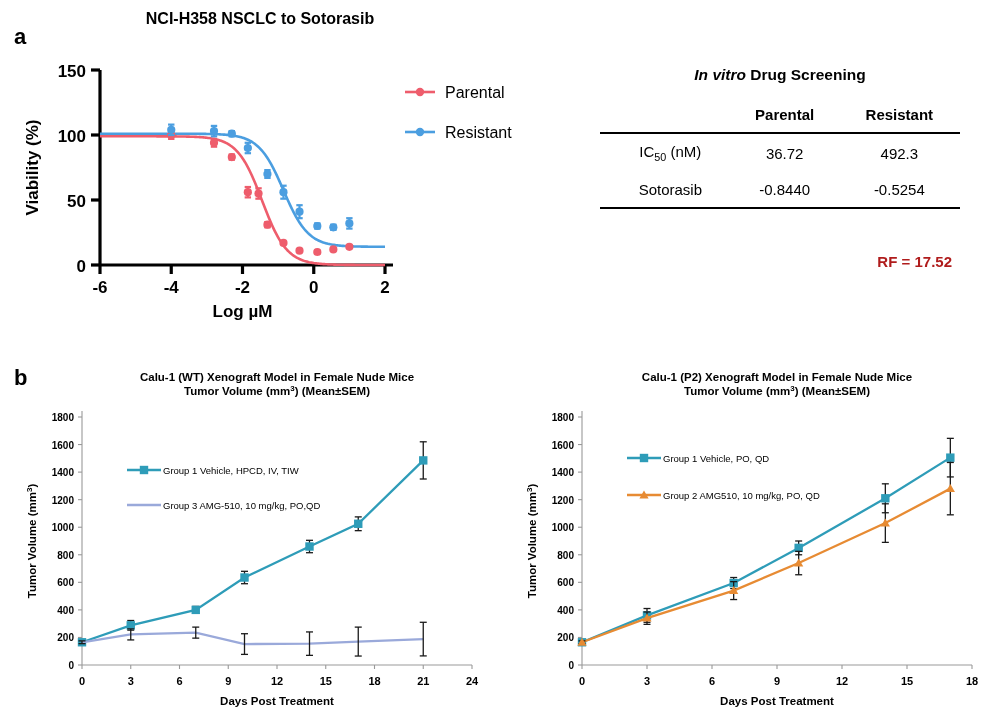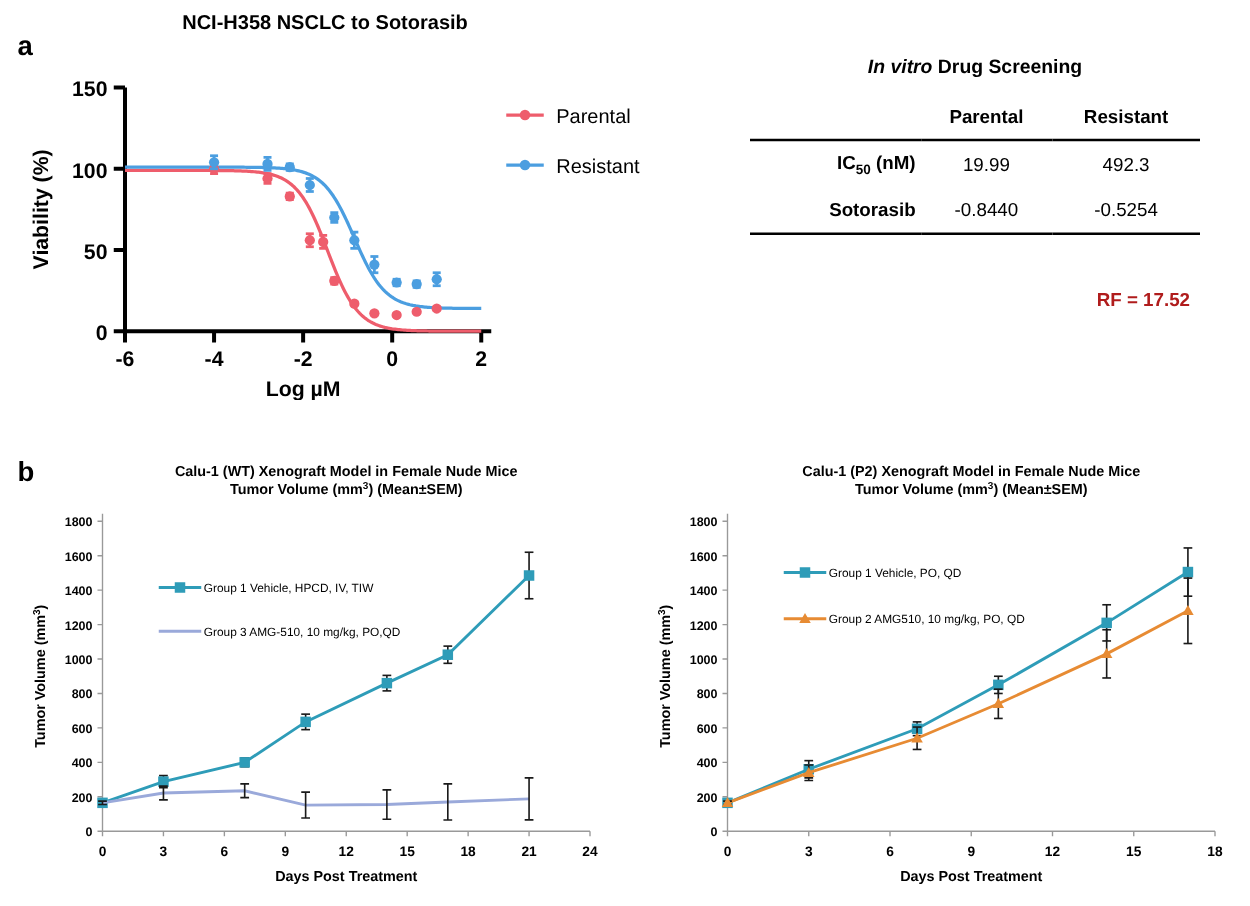--- a/index.html
+++ b/index.html
@@ -15,26 +15,26 @@
 
   .chart-title{
     position:absolute;text-align:center;font-weight:bold;
   }
   #title-a{left:110px;top:10px;width:300px;font-size:16px;}
 
   svg{display:block;}
   .abs{position:absolute;}
 
   
-  #table-wrap{position:absolute;left:600px;top:45px;width:360px;}
+  #table-wrap{position:absolute;left:600px;top:66px;width:360px;}
   #table-title{text-align:center;font-size:15.5px;font-weight:bold;margin-bottom:13px;}
   #table-title em{font-style:italic;}
   table#ivt{border-collapse:collapse;width:100%;font-size:15px;}
   table#ivt th,table#ivt td{padding:9px 4px;text-align:center;}
-  table#ivt th.rowhead,table#ivt td.rowhead{text-align:right;padding-left:14px;font-weight:bold;}
+  table#ivt th.rowhead,table#ivt td.rowhead{text-align:center;padding-left:14px;font-weight:normal;}
   .rule-mid td,.rule-mid th{border-bottom:2px solid #000;}
   .rule-bot td{border-bottom:2.5px solid #000;}
   th.colhead{font-weight:bold;font-size:15px;}
   #rf-line{text-align:right;font-weight:bold;font-size:15px;margin-top:10px;padding-right:8px;}
 
   sub{font-size:0.72em;}
 </style>
 </head>
 <body>
 
@@ -173,21 +173,21 @@
   </div>
   <table id="ivt">
     <tbody>
       <tr class="rule-top rule-mid">
         <th class="rowhead"></th>
         <th class="colhead">Parental</th>
         <th class="colhead">Resistant</th>
       </tr>
       <tr id="row-ic50">
         <td class="rowhead"><span>IC</span><sub>50</sub><span> (nM)</span></td>
-        <td>19.99</td>
+        <td>36.72</td>
         <td>492.3</td>
       </tr>
       <tr class="rule-bot" id="row-hill">
         <td class="rowhead">Sotorasib</td>
         <td>-0.8440</td>
         <td>-0.5254</td>
       </tr>
     </tbody>
   </table>
   <div id="rf-line" style="color: rgb(176, 28, 28); margin-top: 44px;">RF = 17.52</div>

